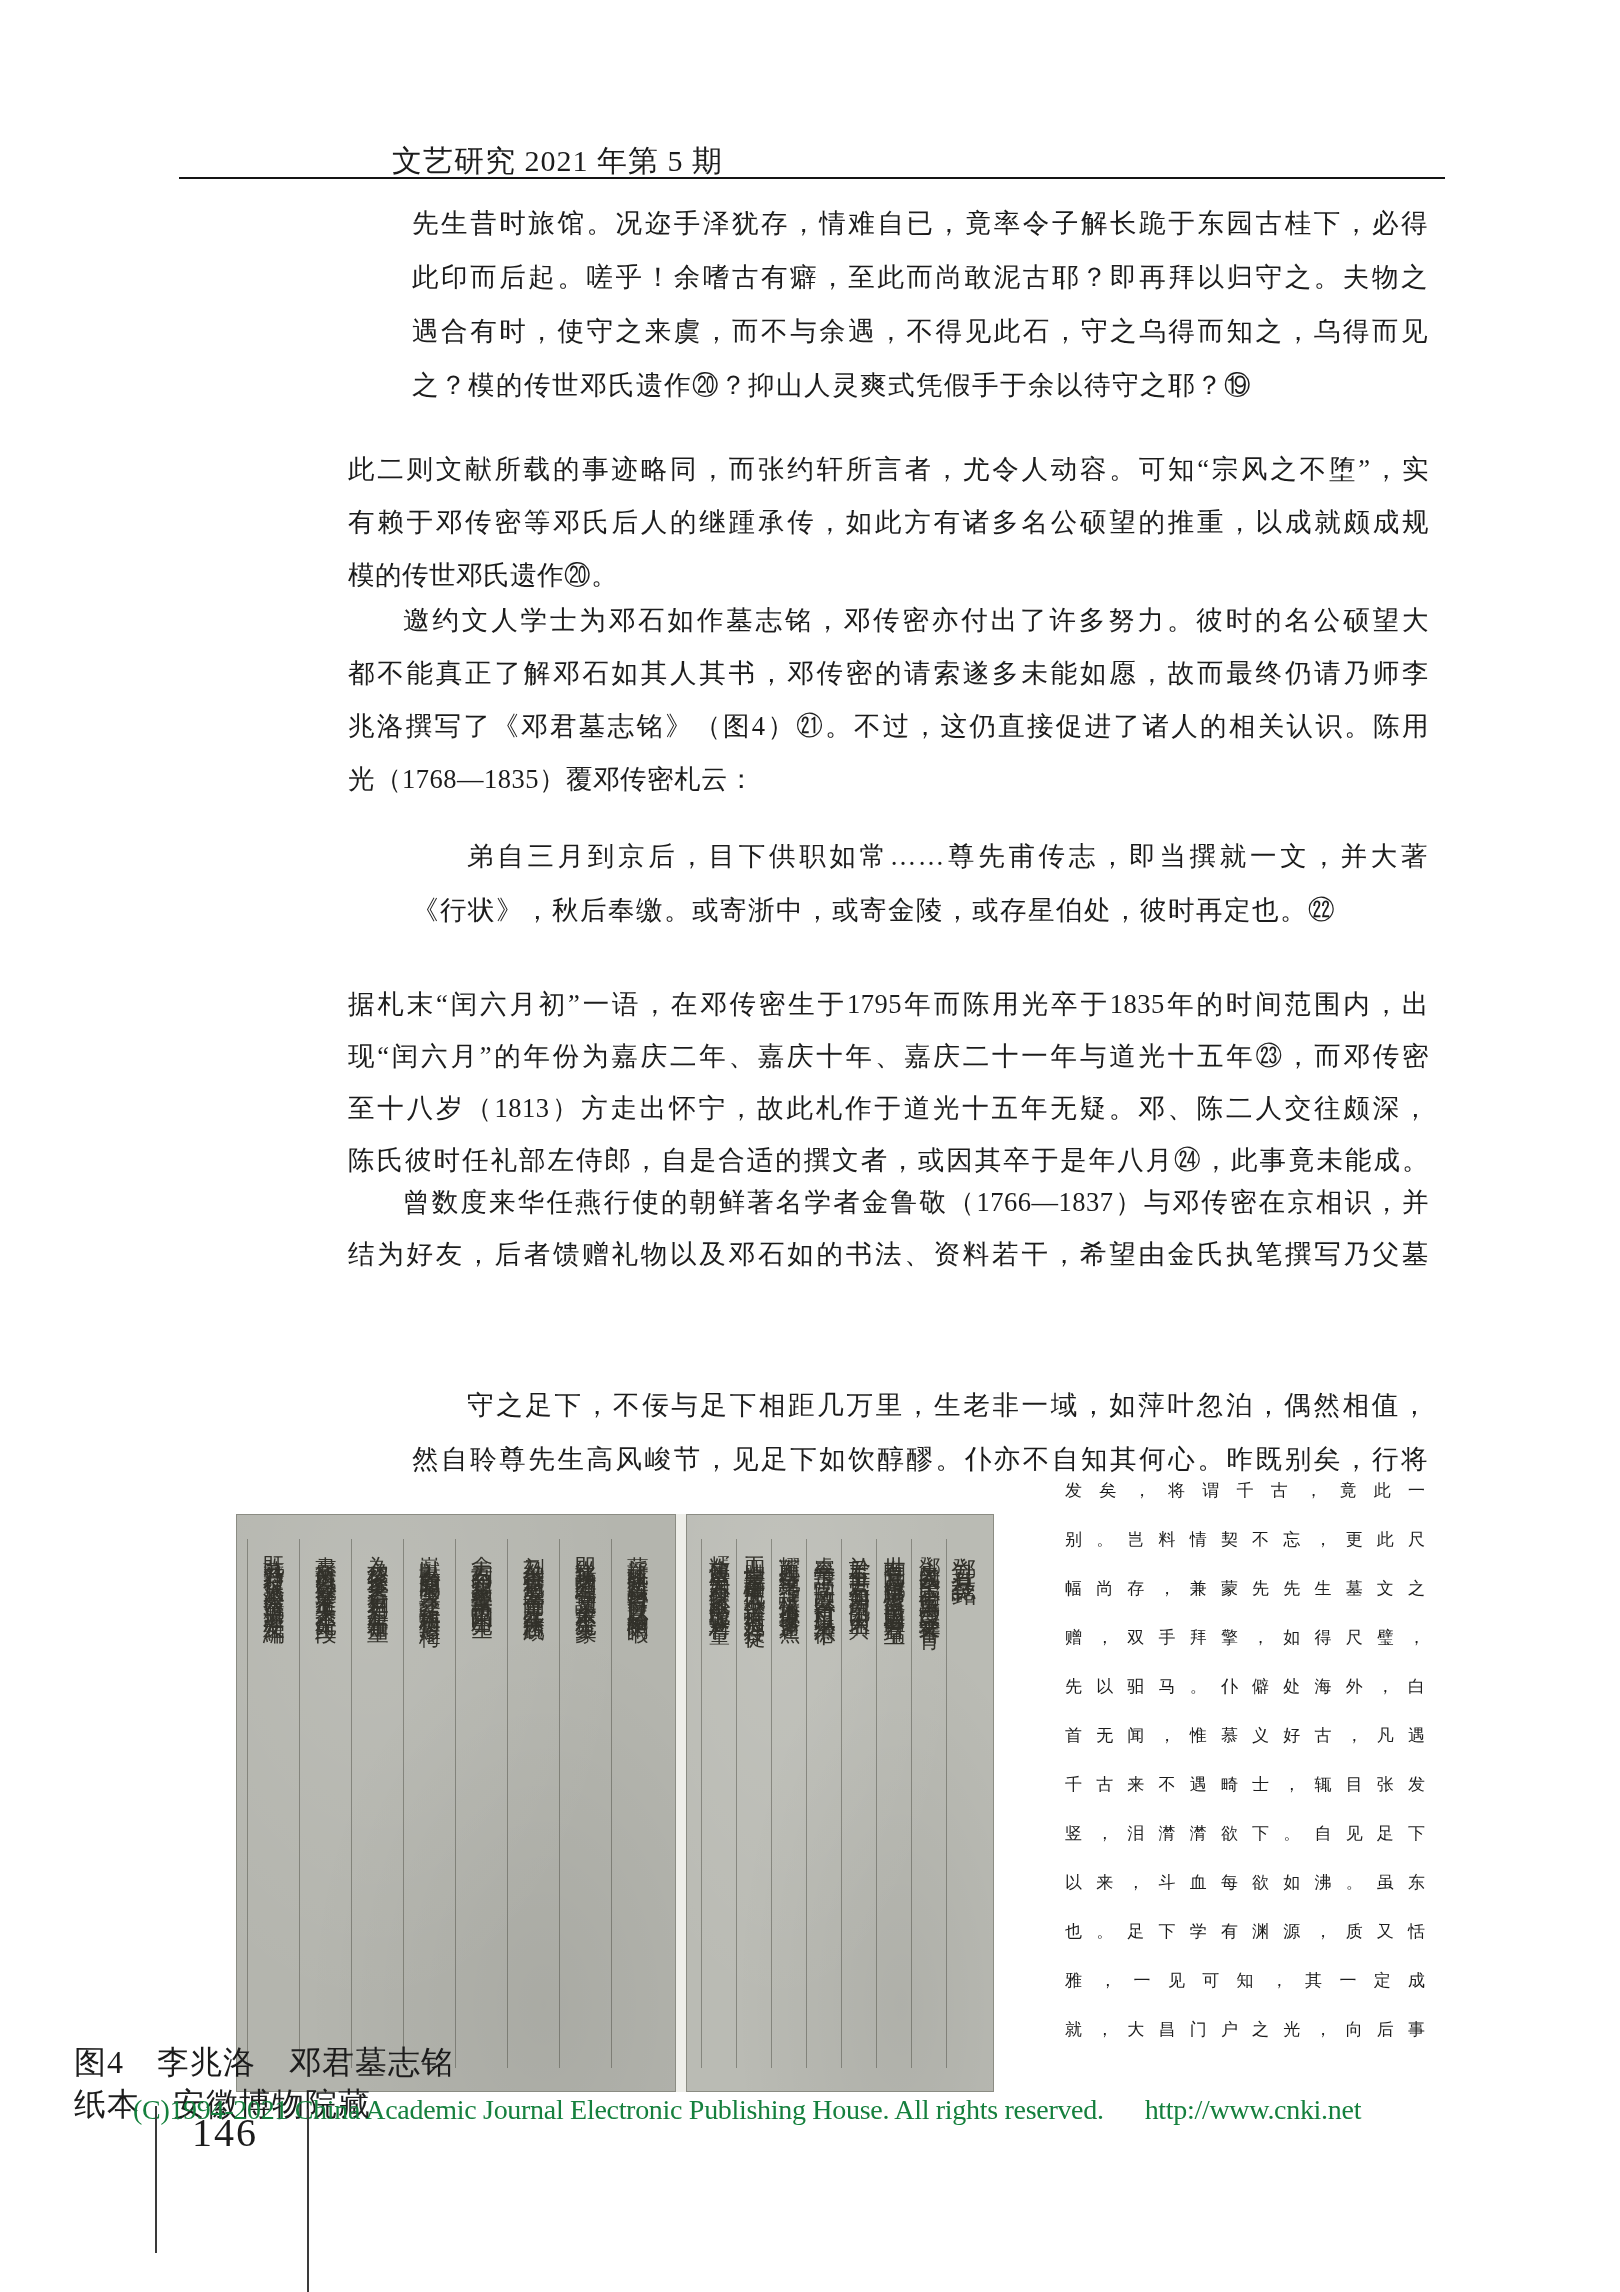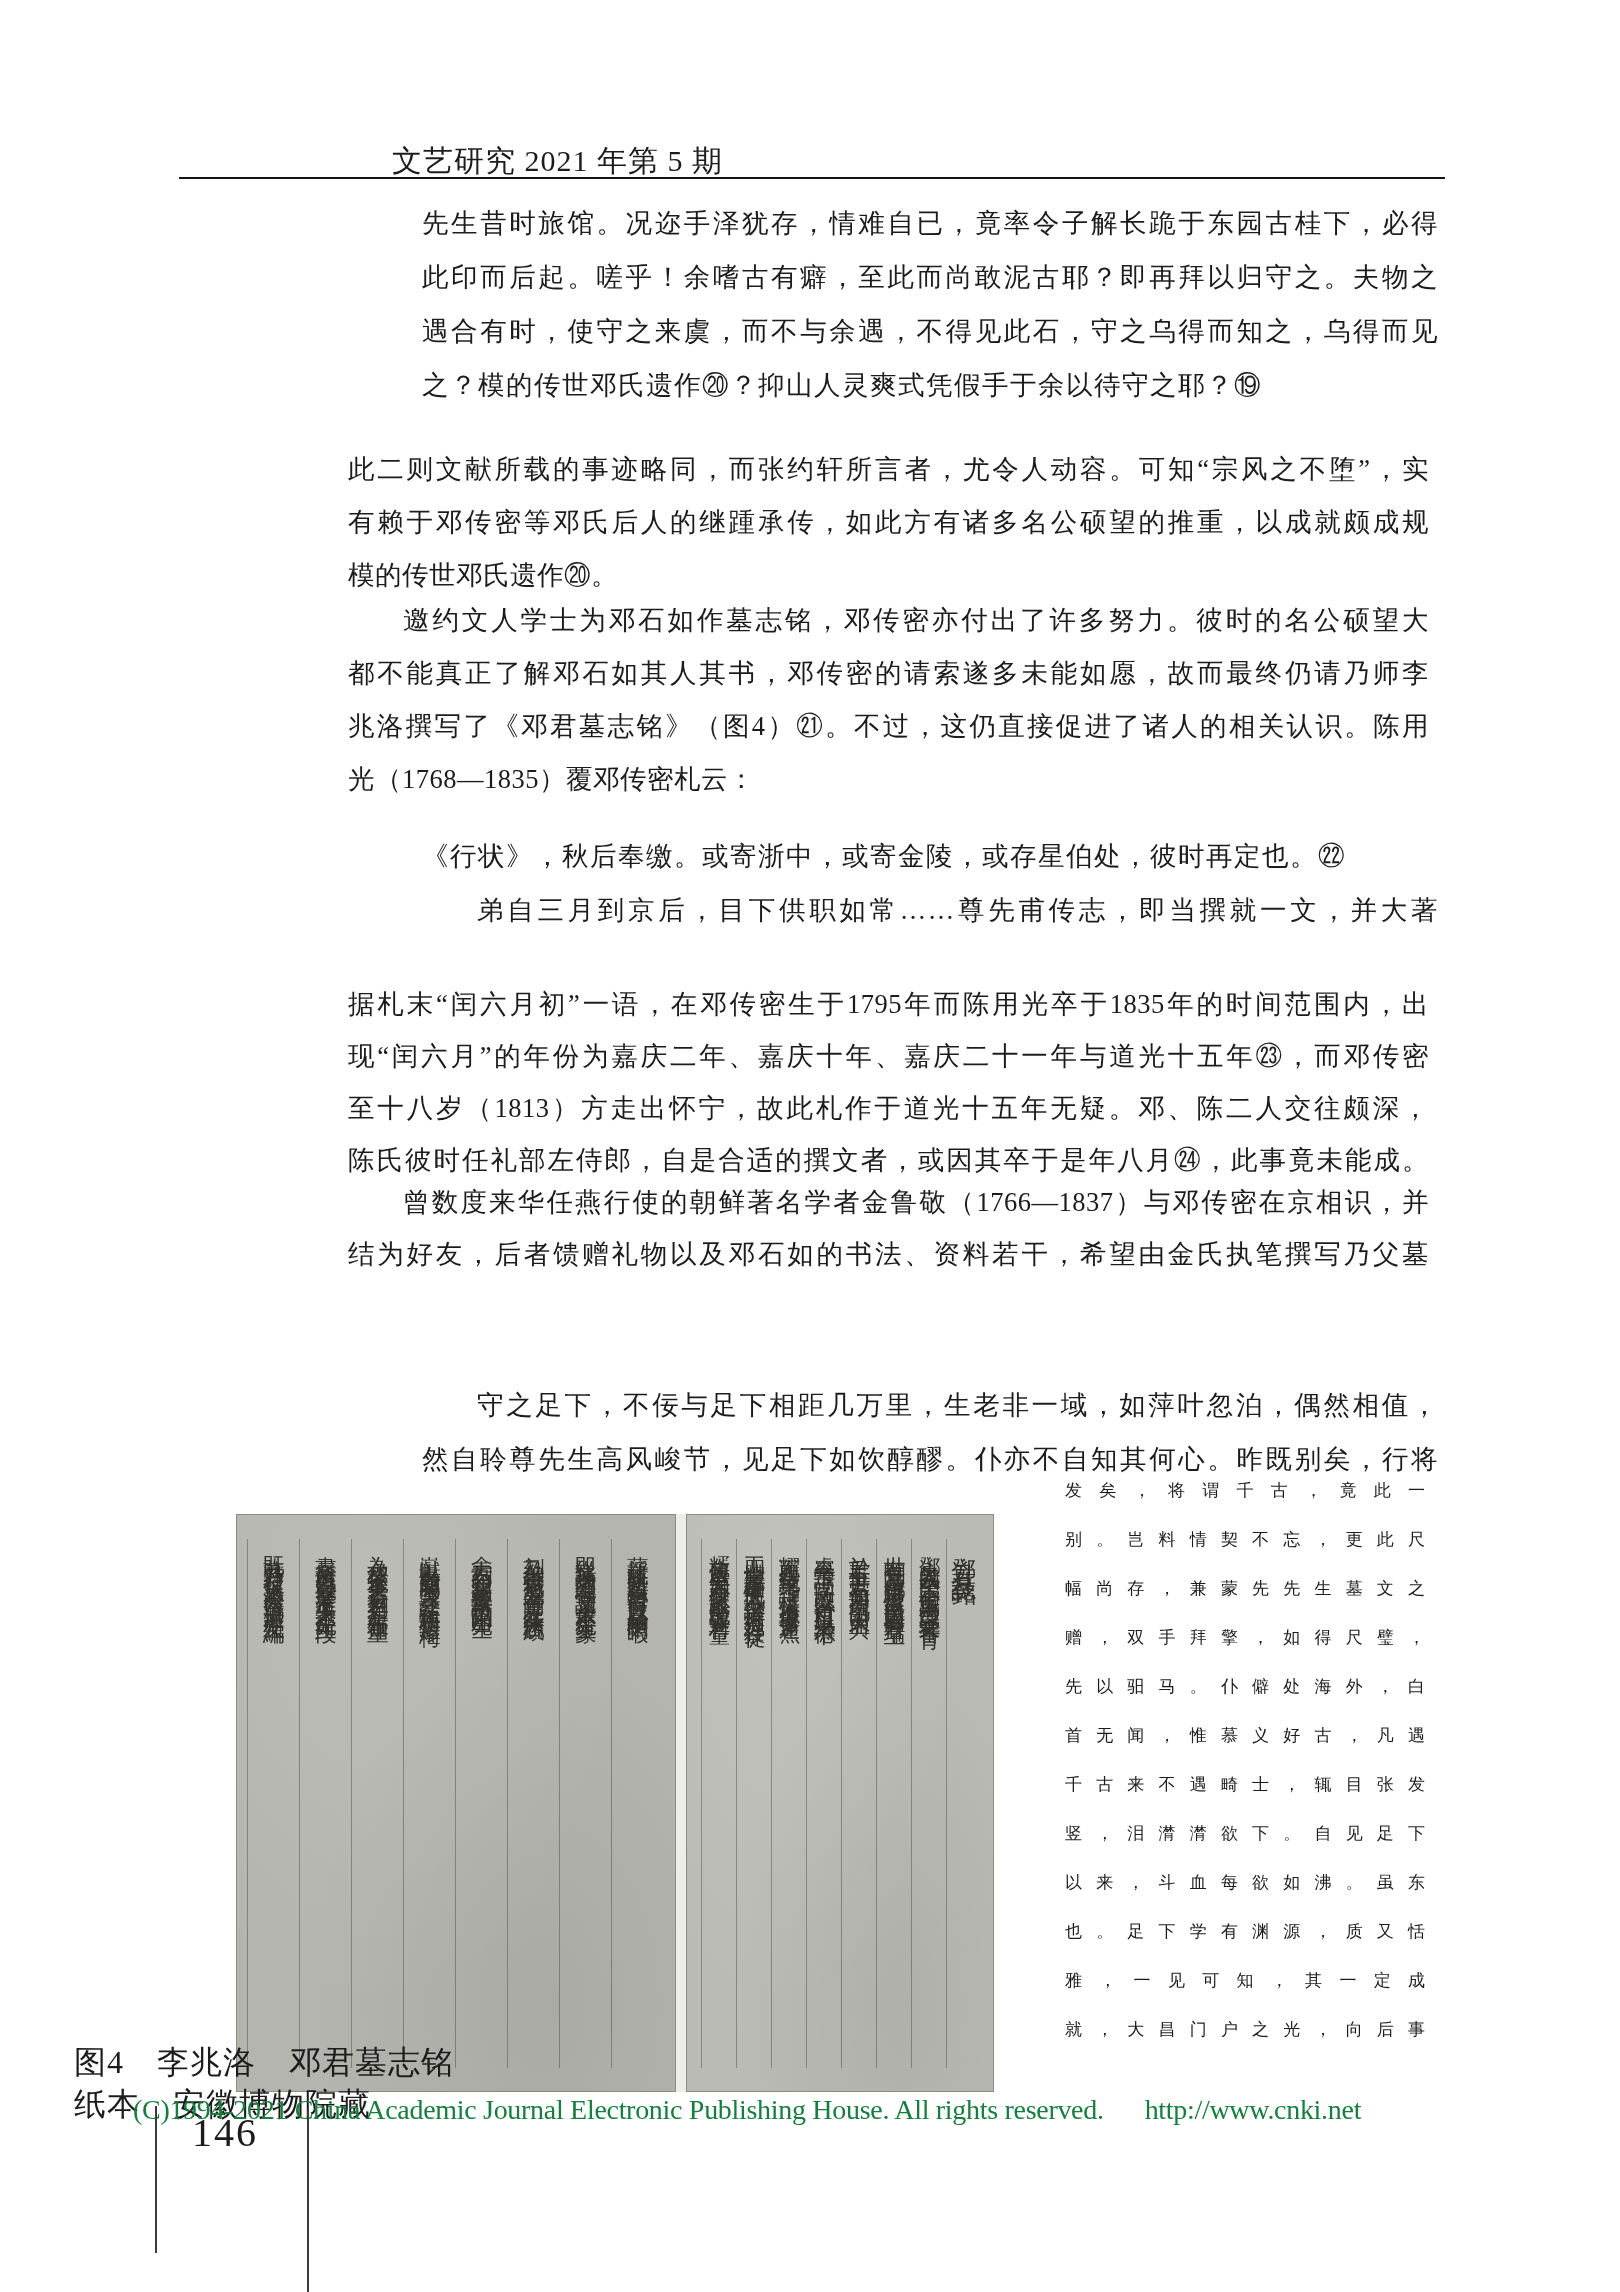--- a/index.html
+++ b/index.html
@@ -14,21 +14,21 @@
   .journal-header {
     left:348px; top:141px; font-size:30px; letter-spacing:1px; white-space:nowrap;margin-left:44px;
   }
   .header-rule {
     left:179px; top:177px; width:1266px; height:2px; background:#141414;
   }
 
   .block { position:absolute; }
   .block .line { white-space:nowrap; }
   .body-block { left:348px; width:1081px; font-size:26.5px; letter-spacing:0.5px; line-height:53px; }
-  .quote-block { left:422px; width:1017px; font-size:26.5px; letter-spacing:1.5px; line-height:54px; }
+  .quote-block { left:412px; width:1017px; font-size:26.5px; letter-spacing:1.5px; line-height:54px; }
   .j   { text-align:justify; text-align-last:justify; white-space:normal !important; overflow:hidden; height:1em; height:auto; }
   .line.j { text-align:justify; text-align-last:justify; }
   .line.short { text-align:left; text-align-last:left; }
   .line.indent { text-indent:55px; }
 
   .sidebar-block {
     left:1065px; top:1466px; width:361px;
     font-size:17px; letter-spacing:1px; line-height:49px;
   }
 
@@ -98,22 +98,22 @@
   </div>
 
   <div class="block body-block" style="top:594px">
     <div class="line j indent">邀约文人学士为邓石如作墓志铭，邓传密亦付出了许多努力。彼时的名公硕望大</div>
     <div class="line j">都不能真正了解邓石如其人其书，邓传密的请索遂多未能如愿，故而最终仍请乃师李</div>
     <div class="line j">兆洛撰写了《邓君墓志铭》（图4）㉑。不过，这仍直接促进了诸人的相关认识。陈用</div>
     <div class="line short">光（1768—1835）覆邓传密札云：</div>
   </div>
 
   <div class="block quote-block" style="top:829px">
+    <div class="line j indent">弟自三月到京后，目下供职如常……尊先甫传志，即当撰就一文，并大著</div>
     <div class="line short">《行状》，秋后奉缴。或寄浙中，或寄金陵，或存星伯处，彼时再定也。㉒</div>
-    <div class="line j indent">弟自三月到京后，目下供职如常……尊先甫传志，即当撰就一文，并大著</div>
   </div>
 
   <div class="block body-block" style="top:978px; line-height:52px">
     <div class="line j">据札末“闰六月初”一语，在邓传密生于1795年而陈用光卒于1835年的时间范围内，出</div>
     <div class="line j">现“闰六月”的年份为嘉庆二年、嘉庆十年、嘉庆二十一年与道光十五年㉓，而邓传密</div>
     <div class="line j">至十八岁（1813）方走出怀宁，故此札作于道光十五年无疑。邓、陈二人交往颇深，</div>
     <div class="line j">陈氏彼时任礼部左侍郎，自是合适的撰文者，或因其卒于是年八月㉔，此事竟未能成。</div>
   </div>
 
   <div class="block body-block" style="top:1176px; line-height:52px">

